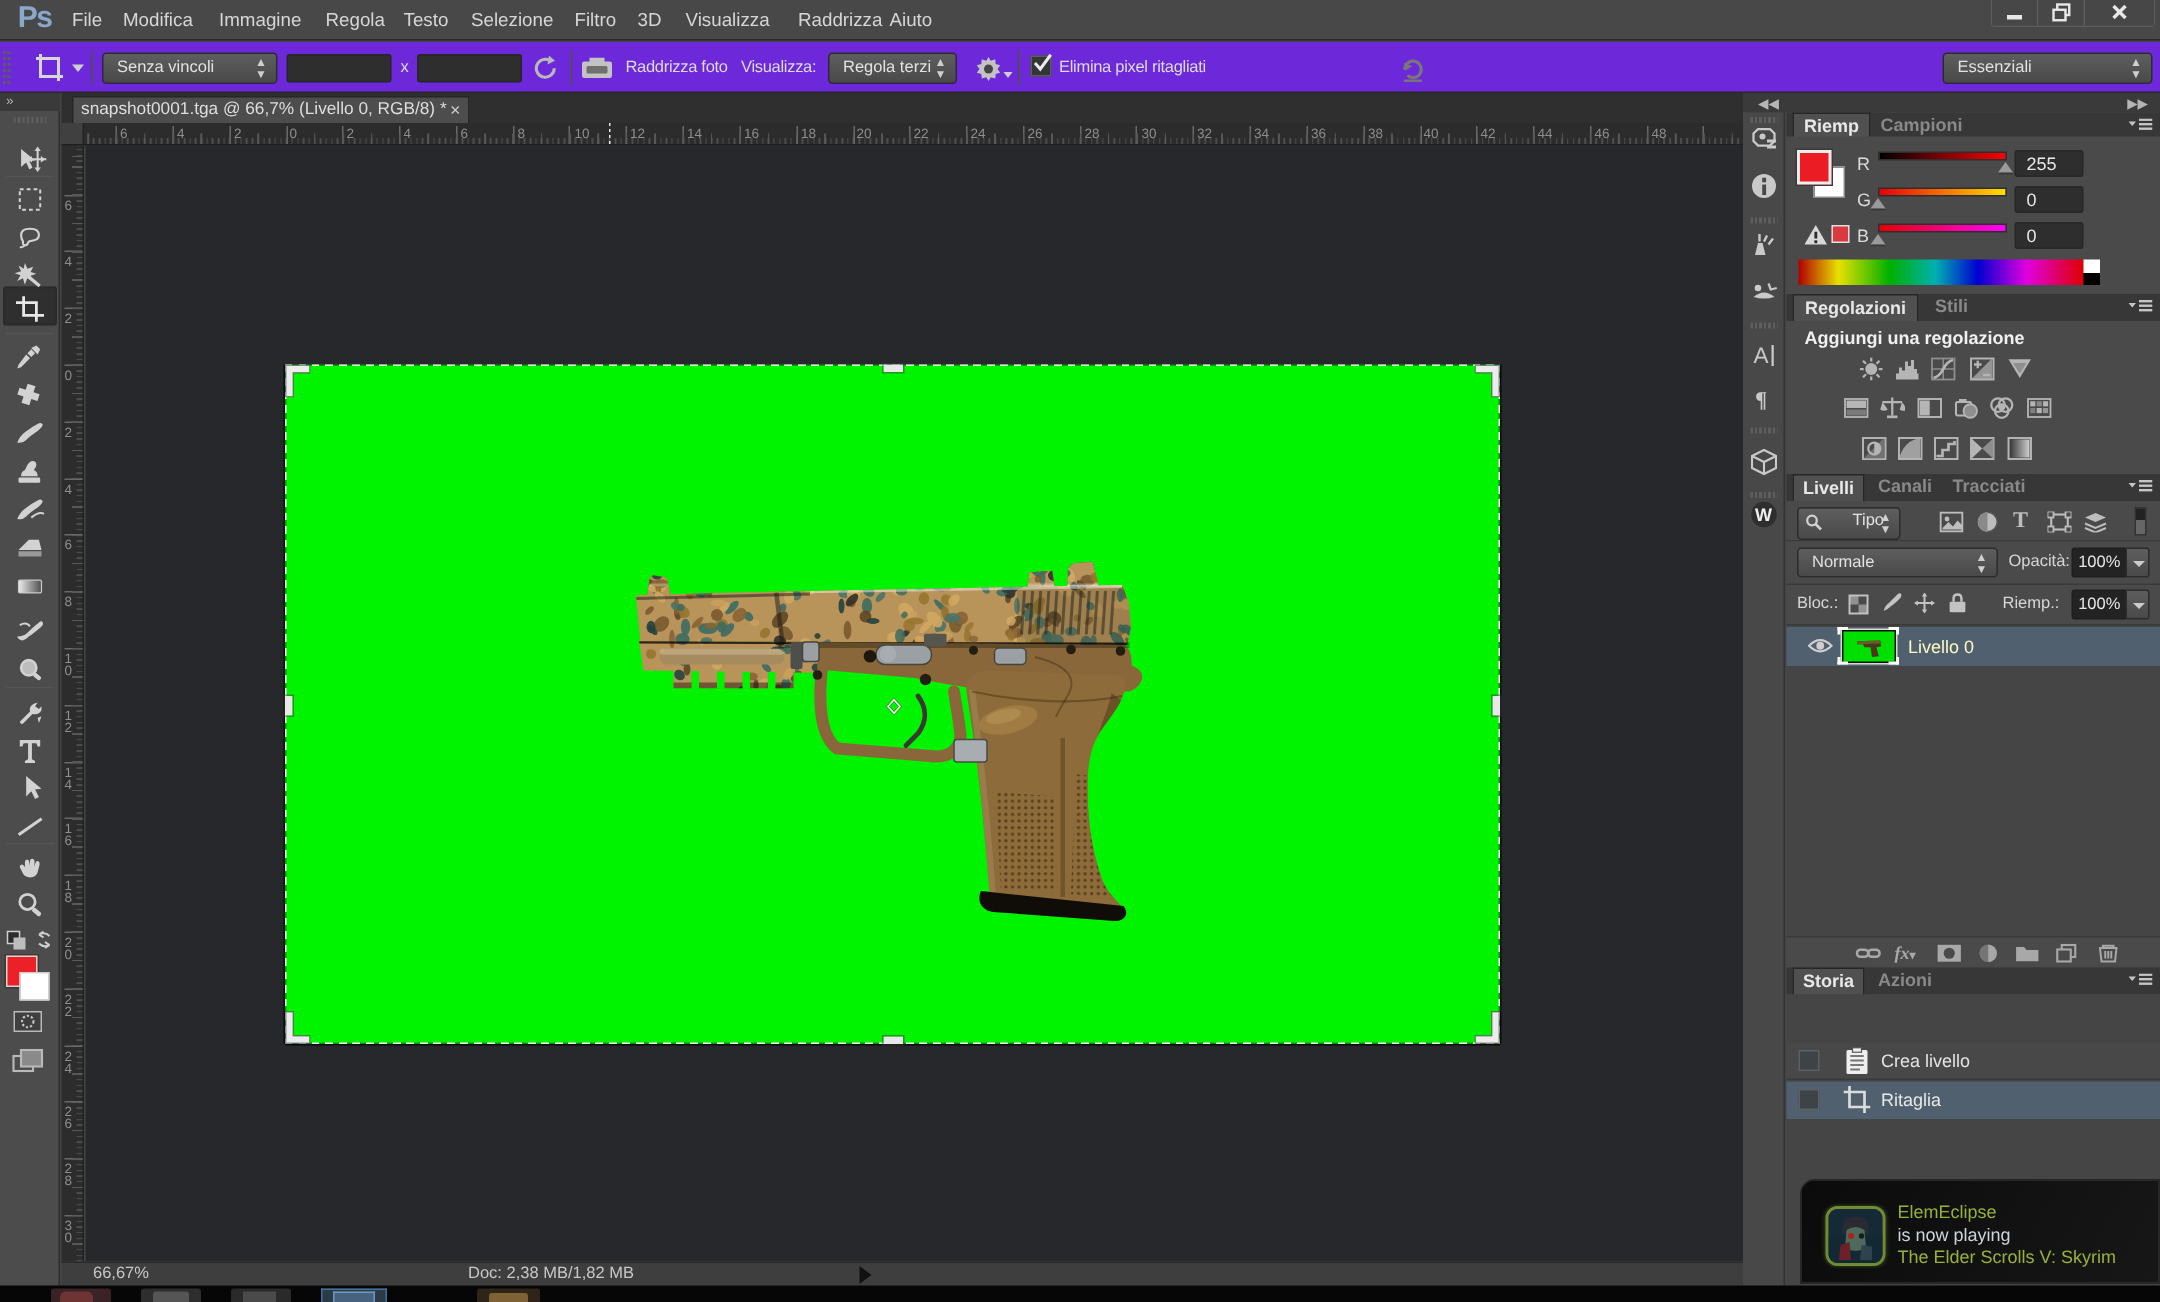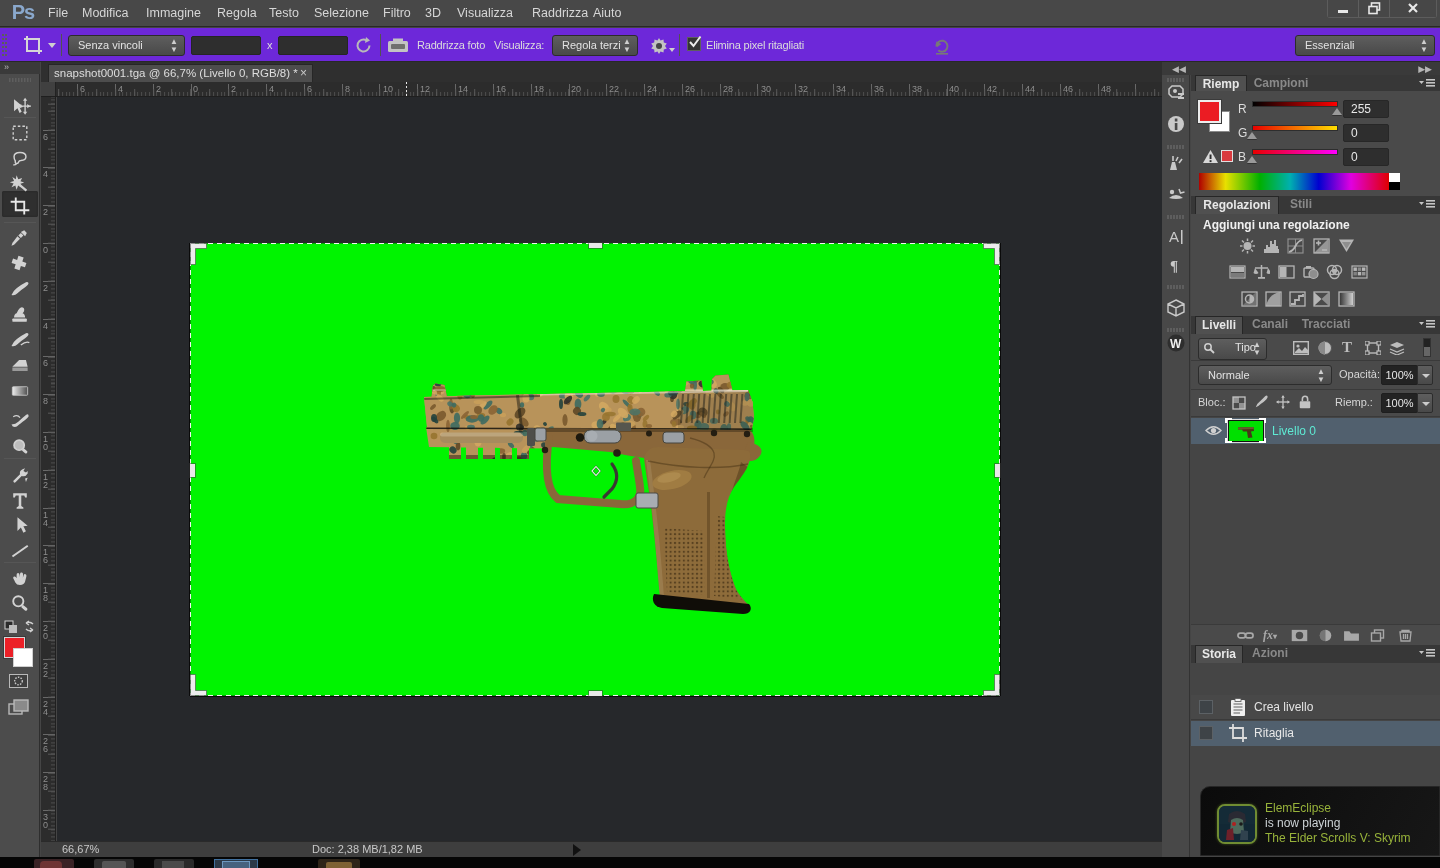--- a/index.html
+++ b/index.html
@@ -1104,21 +1104,21 @@
           <div class="abs" style="left:37px;top:2px;width:36px;height:22px;background:#00e000;border:1px solid #111;box-shadow:0 0 0 1px #d9d9d9">
             <svg width="34" height="20" viewBox="0 0 34 20">
                 <path d="M9,6.5 L24.5,6 L25,10 L22,10.5 L23.5,16.5 L19,17 L18,10.5 L14,10.5 L13,8.5 L9,8.5 Z" fill="#473a18"></path>
                 <path d="M9,6.5 L24.5,6 L24.7,8 L9,8.5 Z" fill="#6b5c30"></path>
               </svg>
           </div>
           <div class="abs" style="left:34px;top:0;width:7px;height:5px;border-left:2px solid #fff;border-top:2px solid #fff"></div>
           <div class="abs" style="left:68px;top:0;width:7px;height:5px;border-right:2px solid #fff;border-top:2px solid #fff"></div>
           <div class="abs" style="left:34px;top:20px;width:7px;height:5px;border-left:2px solid #fff;border-bottom:2px solid #fff"></div>
           <div class="abs" style="left:68px;top:20px;width:7px;height:5px;border-right:2px solid #fff;border-bottom:2px solid #fff"></div>
-          <div class="abs" style="left:81px;top:6px;color:#5eead4;font-size:12px">Livello 0</div>
+          <div class="abs" style="left:81px;top:6px;color:#fef9c3;font-size:12px">Livello 0</div>
         </div>
         <div class="abs" style="left:0;bottom:0;width:249px;height:21px;background:#4a4a4a;border-top:1px solid #3a3a3a">
           <svg class="bicon" style="left:46px" viewBox="0 0 18 12">
               <g fill="none" stroke="#a8a8a8" stroke-width="1.8">
                 <rect x="1" y="3.5" width="8" height="5" rx="2.5"></rect>
                 <rect x="9" y="3.5" width="8" height="5" rx="2.5"></rect>
               </g>
             </svg>
           <div class="abs" style="left:72px;top:3px;color:#a8a8a8;font-size:12px;font-style:italic;font-weight:bold;font-family:'Liberation Serif',serif">fx<span style="font-size:8px;font-style:normal">▾</span></div>
           <svg class="bicon" style="left:100px" viewBox="0 0 16 12">

